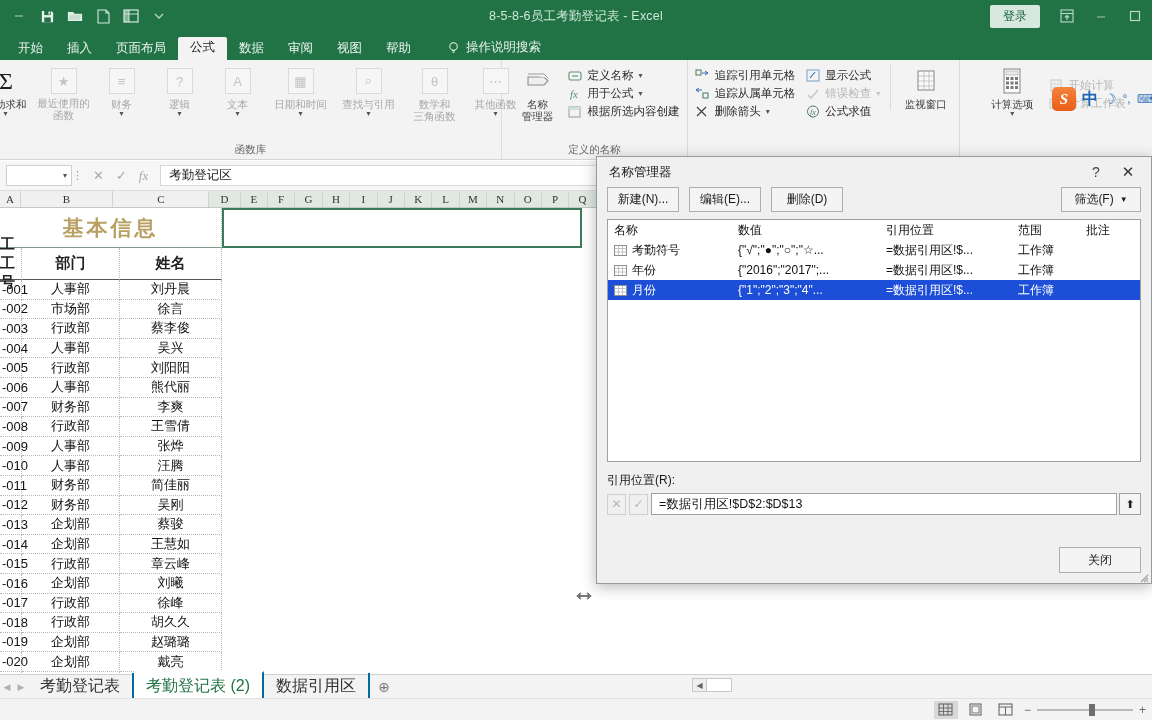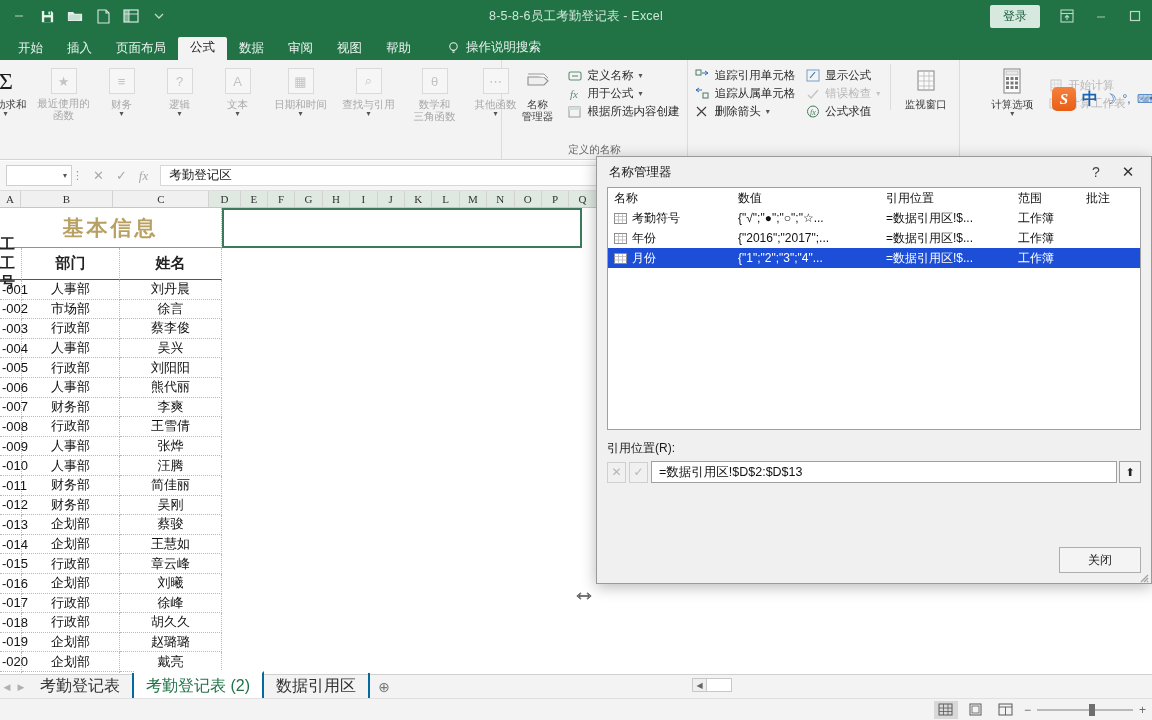--- a/index.html
+++ b/index.html
@@ -350,20 +350,21 @@
 三角函数</div>
         </div>
         <div class="bigbtn">
           <div class="gl">
               <div class="icobox dim">⋯</div>
             </div>
           <div class="lbl dim">其他函数</div>
           <div class="caret">▾</div>
         </div>
       </div>
+      <div class="rgroup-label">函数库</div>
     </div>
 
     <div class="rgroup" style="width:186px;">
       <div class="rgroup-body">
         <div class="bigbtn" style="width:56px;">
           <div class="gl">
             <svg width="28" height="24" viewBox="0 0 28 24">
                 <path d="M4 8h16l4 4-4 4H4z" fill="#efefef" stroke="#8d8d8d" stroke-width="1.1"></path>
                 <path d="M4 5h16l4 4" fill="#f7f7f7" stroke="#9a9a9a" stroke-width="1"></path>
               </svg>
@@ -747,20 +748,30 @@
   </div>
 
   <div class="dlg">
     <div class="dlg-title">
       <div class="t">名称管理器</div>
       <div class="dlg-help">?</div>
       <div class="dlg-close">✕</div>
     </div>
 
     <div class="dlg-body">
+      <div class="dlg-toolbar">
+        <div class="btn">新建(N)...</div>
+        <div class="btn">编辑(E)...</div>
+        <div class="btn">删除(D)</div>
+        <div class="spacer"></div>
+        <div class="btn" style="min-width:80px;">
+          <span>筛选(F)</span>
+          <span style="font-size:8px;margin-left:6px;">▼</span>
+        </div>
+      </div>
 
       <div class="listbox">
         <div class="lb-head">
           <div class="c-name">名称</div>
           <div class="c-val">数值</div>
           <div class="c-ref">引用位置</div>
           <div class="c-scope">范围</div>
           <div class="c-note">批注</div>
         </div>
         <div id="names-rows">

